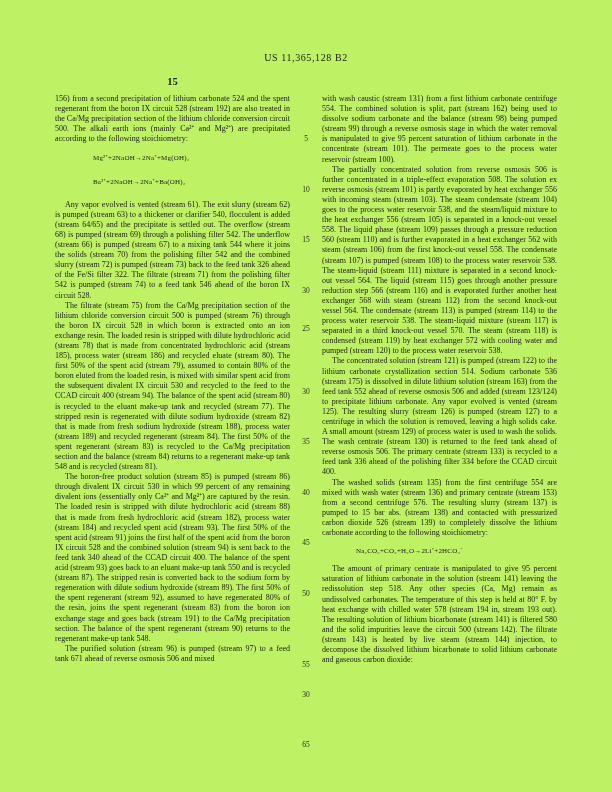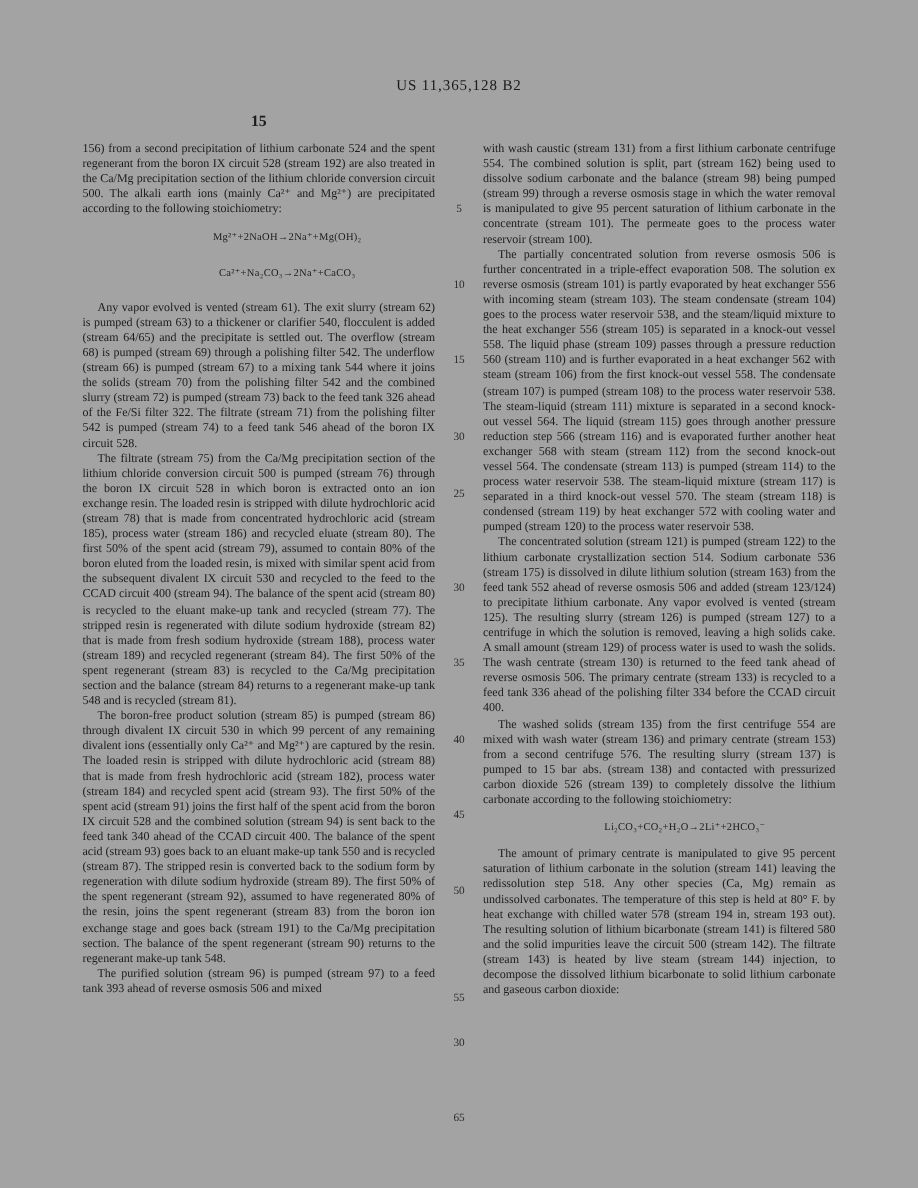--- a/index.html
+++ b/index.html
@@ -1,21 +1,21 @@
 <!DOCTYPE html>
 <html><head>
 <meta charset="utf-8">
 <style>
   html, body { margin: 0; padding: 0; background: #e8e8e8; }
   .page {
     position: relative;
     width: 612px;
     height: 792px;
     margin: 0 auto;
-    background: #a3a3a3;
+    background: #bef264;
     color: #1b1b1b;
     font-family: "Liberation Serif", "DejaVu Serif", serif;
     overflow: hidden;
     box-sizing: border-box;
   }
   .patent-number {
     padding-top: 52px;
     text-align: center;
     font-size: 10px;
     letter-spacing: 0.6px;
@@ -37,40 +37,41 @@
     margin-top: 7px;
     padding: 0 55px;
   }
   .column {
     width: 235px;
     height: 665px;
     overflow: hidden;
     font-size: 8px;
     line-height: 10.1px;
     text-align: justify;
+    font-family: Liberation Serif, serif;
   }
   .gutter {
     position: relative;
     width: 32px;
     flex: 0 0 32px;
   }
   .line-num {
     position: absolute;
     width: 100%;
     text-align: center;
     font-size: 7.5px;
     color: #2a2a2a;
   }
   p.para { margin: 0; text-indent: 10px; }
   p.para.no-indent { text-indent: 0; }
   .eq-group { margin: 9px 0 10px 0; }
   .chem {
     margin: 0 0 13px 38px;
     font-size: 7px;
-    text-align: center;
+    text-align: left;
     letter-spacing: 0.2px;
     white-space: nowrap;
   }
   .chem.single { margin: 8px 0 8px 34px; }
 </style>
 </head>
 <body>
 
 <div class="page">
 
@@ -80,26 +81,26 @@
     <div class="colnum-cell">15</div>
     <div class="colnum-gutter"></div>
   </div>
 
   <div class="page-body">
 
     <div class="column">
       <p class="para no-indent">156) from a second precipitation of lithium carbonate 524 and the spent regenerant from the boron IX circuit 528 (stream 192) are also treated in the Ca/Mg precipitation section of the lithium chloride conversion circuit 500. The alkali earth ions (mainly Ca²⁺ and Mg²⁺) are precipitated according to the following stoichiometry:</p>
       <div class="eq-group">
         <div class="chem">Mg²⁺+2NaOH→2Na⁺+Mg(OH)₂</div>
-        <div class="chem">Ca²⁺+Na₂CO₃→2Na⁺+CaCO₃</div>
+        <div class="chem">Ba²⁺+2NaOH→2Na⁺+Ba(OH)₂</div>
       </div>
       <p class="para">Any vapor evolved is vented (stream 61). The exit slurry (stream 62) is pumped (stream 63) to a thickener or clarifier 540, flocculent is added (stream 64/65) and the precipitate is settled out. The overflow (stream 68) is pumped (stream 69) through a polishing filter 542. The underflow (stream 66) is pumped (stream 67) to a mixing tank 544 where it joins the solids (stream 70) from the polishing filter 542 and the combined slurry (stream 72) is pumped (stream 73) back to the feed tank 326 ahead of the Fe/Si filter 322. The filtrate (stream 71) from the polishing filter 542 is pumped (stream 74) to a feed tank 546 ahead of the boron IX circuit 528.</p>
       <p class="para">The filtrate (stream 75) from the Ca/Mg precipitation section of the lithium chloride conversion circuit 500 is pumped (stream 76) through the boron IX circuit 528 in which boron is extracted onto an ion exchange resin. The loaded resin is stripped with dilute hydrochloric acid (stream 78) that is made from concentrated hydrochloric acid (stream 185), process water (stream 186) and recycled eluate (stream 80). The first 50% of the spent acid (stream 79), assumed to contain 80% of the boron eluted from the loaded resin, is mixed with similar spent acid from the subsequent divalent IX circuit 530 and recycled to the feed to the CCAD circuit 400 (stream 94). The balance of the spent acid (stream 80) is recycled to the eluant make-up tank and recycled (stream 77). The stripped resin is regenerated with dilute sodium hydroxide (stream 82) that is made from fresh sodium hydroxide (stream 188), process water (stream 189) and recycled regenerant (stream 84). The first 50% of the spent regenerant (stream 83) is recycled to the Ca/Mg precipitation section and the balance (stream 84) returns to a regenerant make-up tank 548 and is recycled (stream 81).</p>
       <p class="para">The boron-free product solution (stream 85) is pumped (stream 86) through divalent IX circuit 530 in which 99 percent of any remaining divalent ions (essentially only Ca²⁺ and Mg²⁺) are captured by the resin. The loaded resin is stripped with dilute hydrochloric acid (stream 88) that is made from fresh hydrochloric acid (stream 182), process water (stream 184) and recycled spent acid (stream 93). The first 50% of the spent acid (stream 91) joins the first half of the spent acid from the boron IX circuit 528 and the combined solution (stream 94) is sent back to the feed tank 340 ahead of the CCAD circuit 400. The balance of the spent acid (stream 93) goes back to an eluant make-up tank 550 and is recycled (stream 87). The stripped resin is converted back to the sodium form by regeneration with dilute sodium hydroxide (stream 89). The first 50% of the spent regenerant (stream 92), assumed to have regenerated 80% of the resin, joins the spent regenerant (stream 83) from the boron ion exchange stage and goes back (stream 191) to the Ca/Mg precipitation section. The balance of the spent regenerant (stream 90) returns to the regenerant make-up tank 548.</p>
-      <p class="para">The purified solution (stream 96) is pumped (stream 97) to a feed tank 393 ahead of reverse osmosis 506 and mixed</p>
+      <p class="para">The purified solution (stream 96) is pumped (stream 97) to a feed tank 671 ahead of reverse osmosis 506 and mixed</p>
     </div>
 
     <div class="gutter">
       <span class="line-num" style="top:40px">5</span>
       <span class="line-num" style="top:91px">10</span>
       <span class="line-num" style="top:141px">15</span>
       <span class="line-num" style="top:192px">30</span>
       <span class="line-num" style="top:230px">25</span>
       <span class="line-num" style="top:293px">30</span>
       <span class="line-num" style="top:343px">35</span>
@@ -109,19 +110,19 @@
       <span class="line-num" style="top:566px">55</span>
       <span class="line-num" style="top:596px">30</span>
       <span class="line-num" style="top:646px">65</span>
     </div>
 
     <div class="column">
       <p class="para no-indent">with wash caustic (stream 131) from a first lithium carbonate centrifuge 554. The combined solution is split, part (stream 162) being used to dissolve sodium carbonate and the balance (stream 98) being pumped (stream 99) through a reverse osmosis stage in which the water removal is manipulated to give 95 percent saturation of lithium carbonate in the concentrate (stream 101). The permeate goes to the process water reservoir (stream 100).</p>
       <p class="para">The partially concentrated solution from reverse osmosis 506 is further concentrated in a triple-effect evaporation 508. The solution ex reverse osmosis (stream 101) is partly evaporated by heat exchanger 556 with incoming steam (stream 103). The steam condensate (stream 104) goes to the process water reservoir 538, and the steam/liquid mixture to the heat exchanger 556 (stream 105) is separated in a knock-out vessel 558. The liquid phase (stream 109) passes through a pressure reduction 560 (stream 110) and is further evaporated in a heat exchanger 562 with steam (stream 106) from the first knock-out vessel 558. The condensate (stream 107) is pumped (stream 108) to the process water reservoir 538. The steam-liquid (stream 111) mixture is separated in a second knock-out vessel 564. The liquid (stream 115) goes through another pressure reduction step 566 (stream 116) and is evaporated further another heat exchanger 568 with steam (stream 112) from the second knock-out vessel 564. The condensate (stream 113) is pumped (stream 114) to the process water reservoir 538. The steam-liquid mixture (stream 117) is separated in a third knock-out vessel 570. The steam (stream 118) is condensed (stream 119) by heat exchanger 572 with cooling water and pumped (stream 120) to the process water reservoir 538.</p>
       <p class="para">The concentrated solution (stream 121) is pumped (stream 122) to the lithium carbonate crystallization section 514. Sodium carbonate 536 (stream 175) is dissolved in dilute lithium solution (stream 163) from the feed tank 552 ahead of reverse osmosis 506 and added (stream 123/124) to precipitate lithium carbonate. Any vapor evolved is vented (stream 125). The resulting slurry (stream 126) is pumped (stream 127) to a centrifuge in which the solution is removed, leaving a high solids cake. A small amount (stream 129) of process water is used to wash the solids. The wash centrate (stream 130) is returned to the feed tank ahead of reverse osmosis 506. The primary centrate (stream 133) is recycled to a feed tank 336 ahead of the polishing filter 334 before the CCAD circuit 400.</p>
       <p class="para">The washed solids (stream 135) from the first centrifuge 554 are mixed with wash water (stream 136) and primary centrate (stream 153) from a second centrifuge 576. The resulting slurry (stream 137) is pumped to 15 bar abs. (stream 138) and contacted with pressurized carbon dioxide 526 (stream 139) to completely dissolve the lithium carbonate according to the following stoichiometry:</p>
-      <div class="chem single">Li₂CO₃+CO₂+H₂O→2Li⁺+2HCO₃⁻</div>
+      <div class="chem single">Na₂CO₃+CO₂+H₂O→2Li⁺+2HCO₃⁻</div>
       <p class="para">The amount of primary centrate is manipulated to give 95 percent saturation of lithium carbonate in the solution (stream 141) leaving the redissolution step 518. Any other species (Ca, Mg) remain as undissolved carbonates. The temperature of this step is held at 80° F. by heat exchange with chilled water 578 (stream 194 in, stream 193 out). The resulting solution of lithium bicarbonate (stream 141) is filtered 580 and the solid impurities leave the circuit 500 (stream 142). The filtrate (stream 143) is heated by live steam (stream 144) injection, to decompose the dissolved lithium bicarbonate to solid lithium carbonate and gaseous carbon dioxide:</p>
     </div>
 
   </div>
 
 </div>
 
 </body></html>

